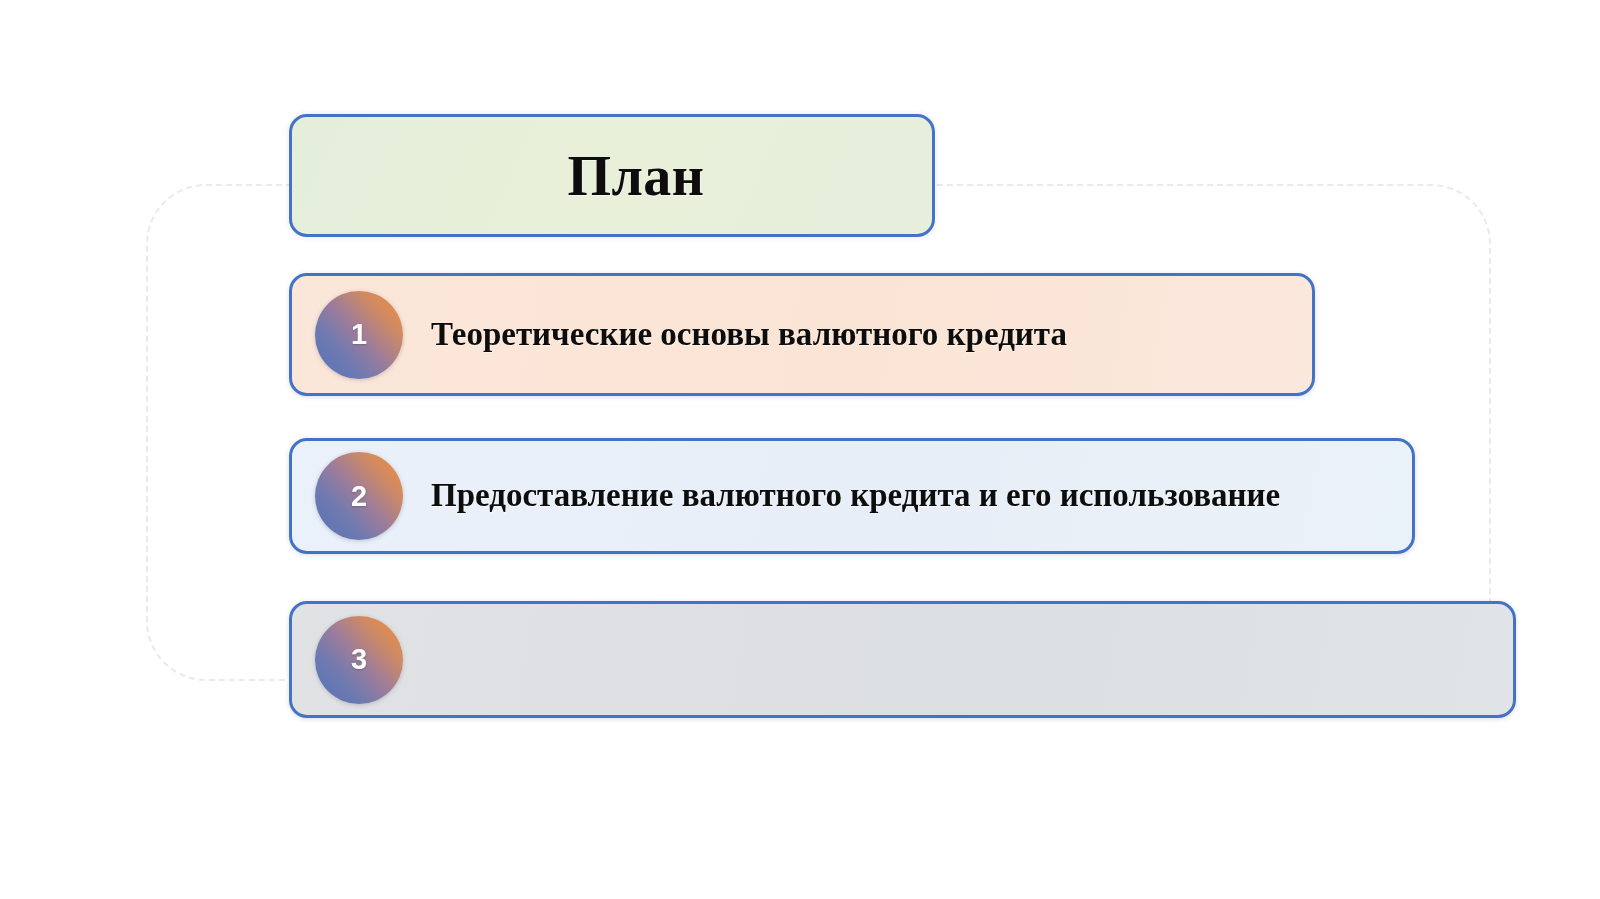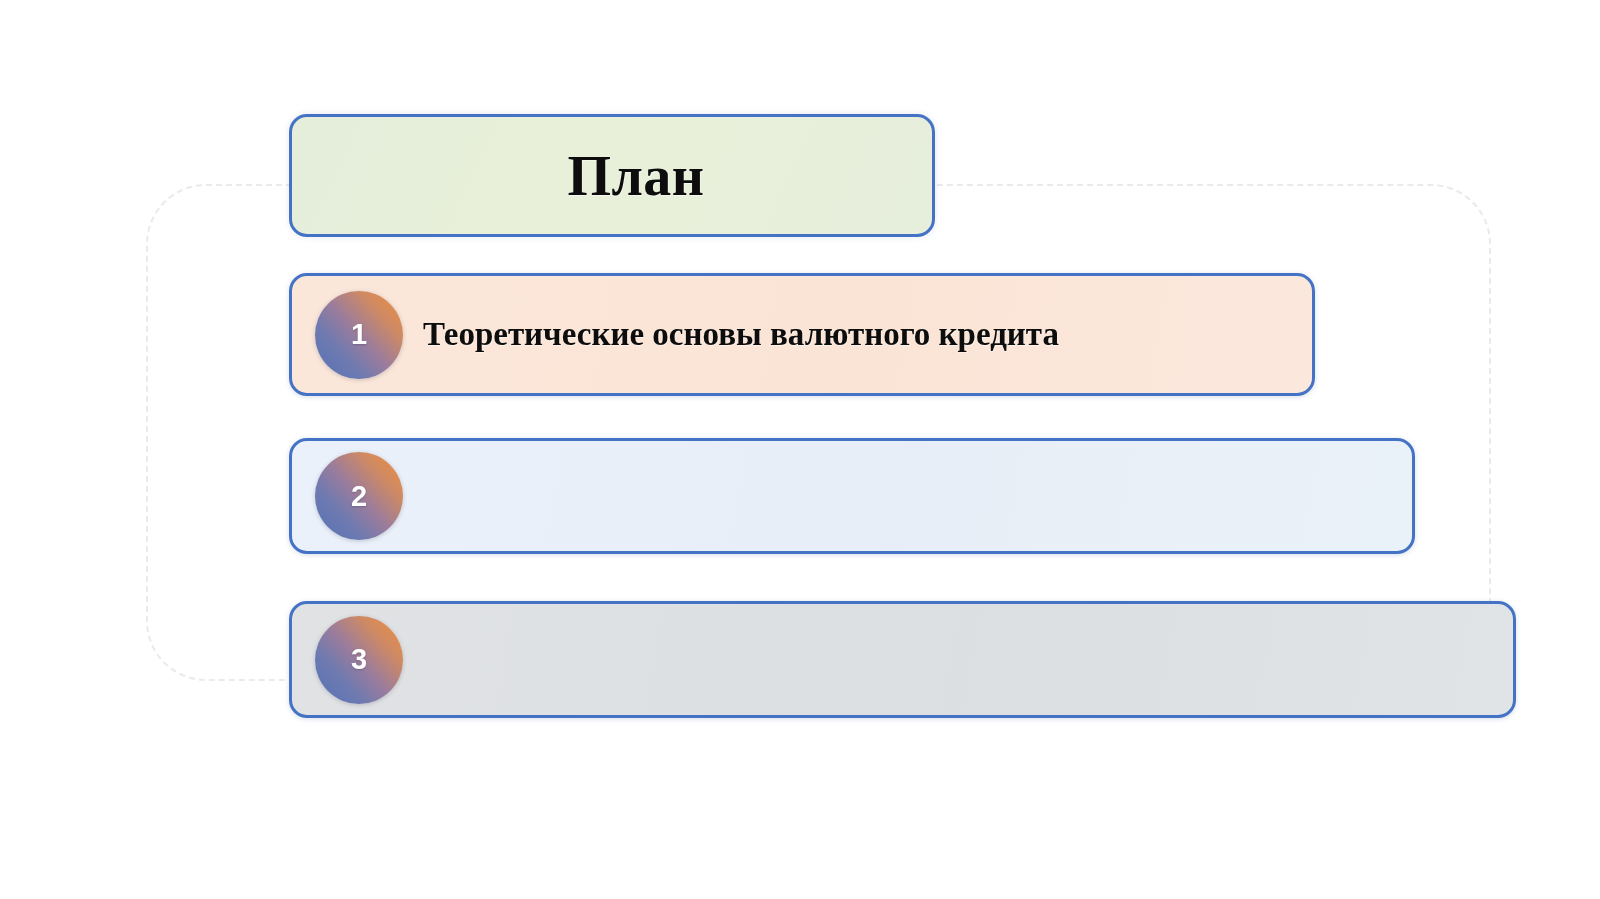--- a/index.html
+++ b/index.html
@@ -118,21 +118,21 @@
     line-height: 1;
     text-shadow: 0 1px 2px rgba(60,60,80,0.35);
   }
 
   .item-label {
     font-family: "Liberation Serif", "DejaVu Serif", serif;
     font-weight: bold;
     font-size: 33px;
     line-height: 1.32;
     color: #0d0d0d;
-    margin-left: 20px;
+    margin-left: 28px;
     padding-right: 18px;
     text-shadow: 0.6px 0.6px 0 rgba(255,255,255,0.5);
   }
 </style>
 </head>
 <body>
 
 <div id="slide">
 
   <div class="ghost-frame"></div>
@@ -145,20 +145,21 @@
     <div class="badge">
       <span class="badge-num">1</span>
     </div>
     <span class="item-label">Теоретические основы валютного кредита</span>
   </div>
 
   <div class="item item-2">
     <div class="badge">
       <span class="badge-num">2</span>
     </div>
+    <span class="item-label">Предоставление валютного кредита и его использование</span>
   </div>
 
   <div class="item item-3">
     <div class="badge">
       <span class="badge-num">3</span>
     </div>
   </div>
 
 </div>
 

